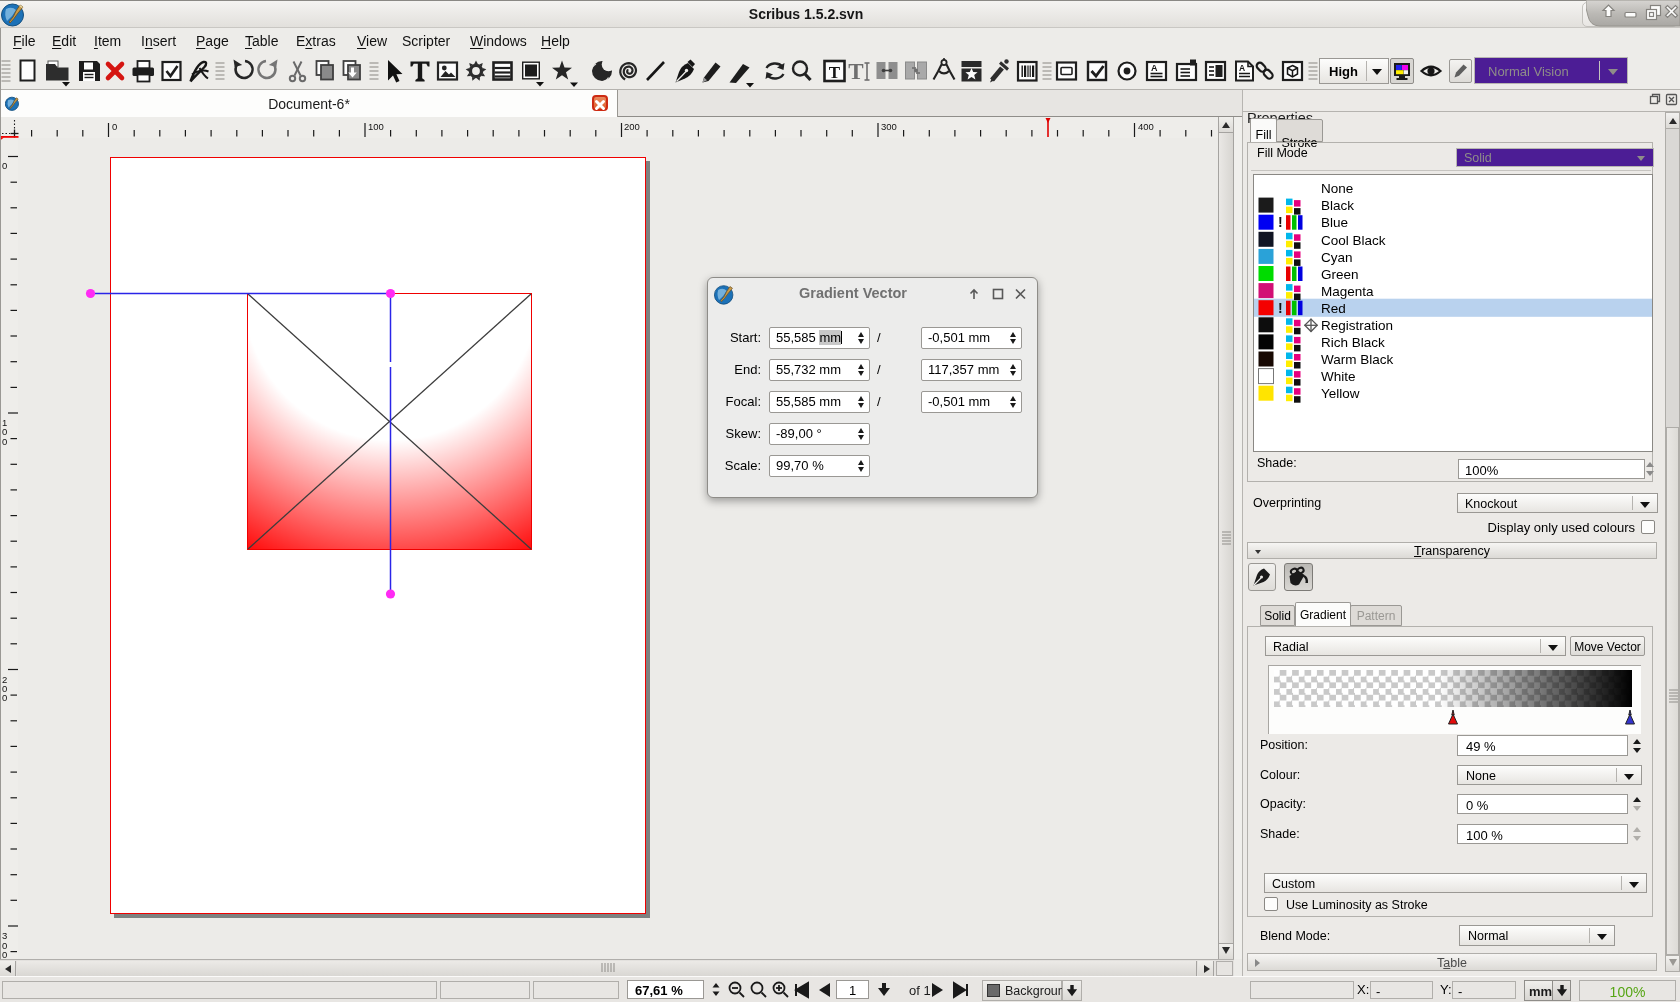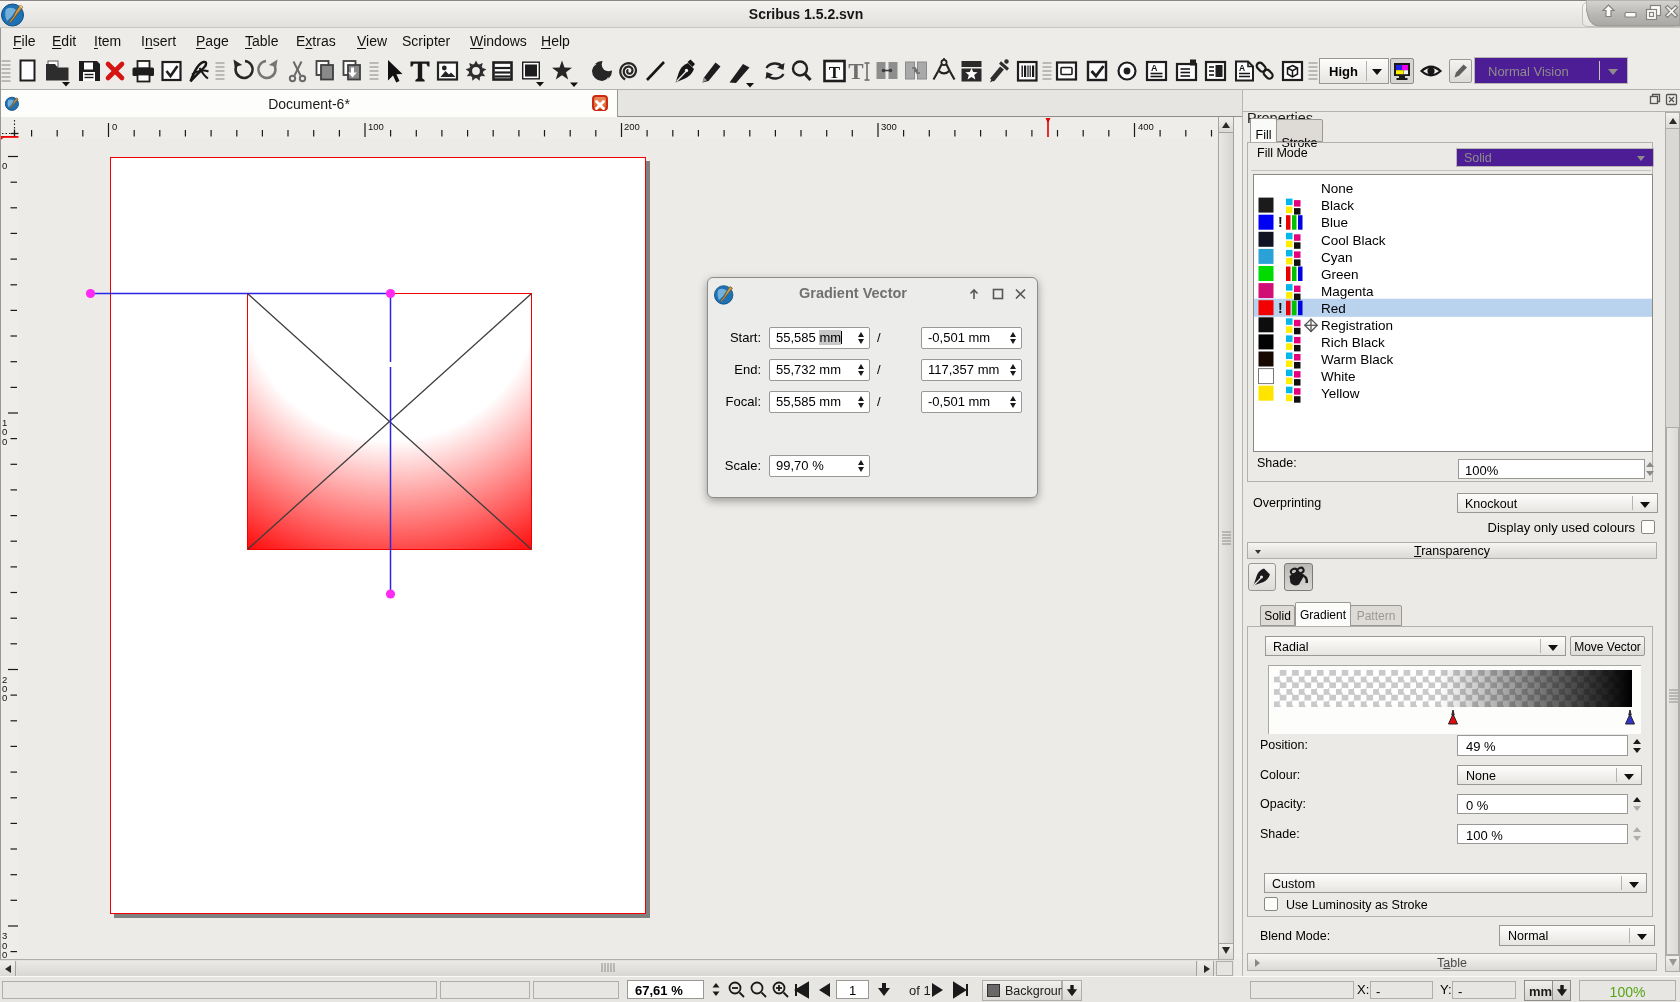--- a/index.html
+++ b/index.html
@@ -756,21 +756,21 @@
 
   <div class="combo abs" style="left:21px;top:783px;width:383px;height:20px;">
     <span style="position:absolute;left:7px;top:3px;font-size:12.5px;">Custom</span>
     <span style="position:absolute;right:24px;top:2px;bottom:2px;width:1px;background:#b5b3af;"></span>
     <span style="position:absolute;right:7px;top:8px;width:0;height:0;border:5px solid transparent;border-top:6px solid #111;"></span>
   </div>
   <div class="abs" style="left:21px;top:807px;width:14px;height:14px;background:#fdfdfc;border:1px solid #8a8884;border-radius:2px;"></div>
   <div class="abs" style="left:43px;top:808px;font-size:12.5px;">Use Luminosity as Stroke</div>
 
   <div class="abs" style="left:17px;top:839px;font-size:12.5px;">Blend Mode:</div>
-  <div class="combo abs" style="left:216px;top:835px;width:156px;height:21px;margin-left:40px;">
+  <div class="combo abs" style="left:216px;top:835px;width:156px;height:21px;">
     <span style="position:absolute;left:8px;top:3px;font-size:12.5px;">Normal</span>
     <span style="position:absolute;right:24px;top:2px;bottom:2px;width:1px;background:#b5b3af;"></span>
     <span style="position:absolute;right:7px;top:8px;width:0;height:0;border:5px solid transparent;border-top:6px solid #111;"></span>
   </div>
 
   <div class="abs" style="left:4px;top:863px;width:410px;height:18px;background:linear-gradient(#f6f5f3,#dcdad6);border:1px solid #b0aeaa;">
     <span style="position:absolute;left:7px;top:5px;width:0;height:0;border:4px solid transparent;border-left:5px solid #888;"></span>
     <span style="position:absolute;left:0;right:0;top:2px;text-align:center;font-size:12.5px;color:#4a4a4a;">T<u>a</u>ble</span>
   </div>
 
@@ -890,17 +890,21 @@
     <div class="dspin" style="left:61px;;padding-left:6px;">55,732 mm</div>
     <span class="dslash">/</span>
       <div class="dspin" style="left:213px;;padding-left:6px;">117,357 mm</div>
   </div>
   <div class="dlgrow" style="top:113px;">
       <span class="dlglab">Focal:</span>
     <div class="dspin" style="left:61px;;padding-left:6px;">55,585 mm</div>
     <span class="dslash">/</span>
       <div class="dspin" style="left:213px;;padding-left:6px;">-0,501 mm</div>
   </div>
+  <div class="dlgrow" style="top:145px;">
+      <span class="dlglab">Skew:</span>
+    <div class="dspin" style="left:61px;;padding-left:6px;">-89,00 °</div>
+  </div>
   <div class="dlgrow" style="top:177px;">
       <span class="dlglab">Scale:</span>
     <div class="dspin" style="left:61px;;padding-left:6px;">99,70 %</div>
   </div>
 </div>
 
 </body></html>

